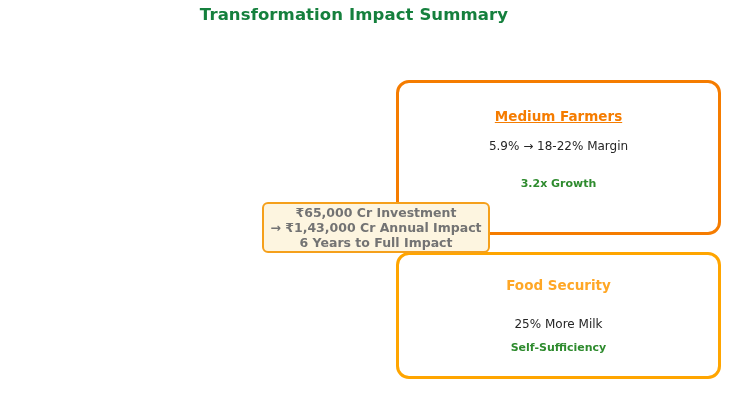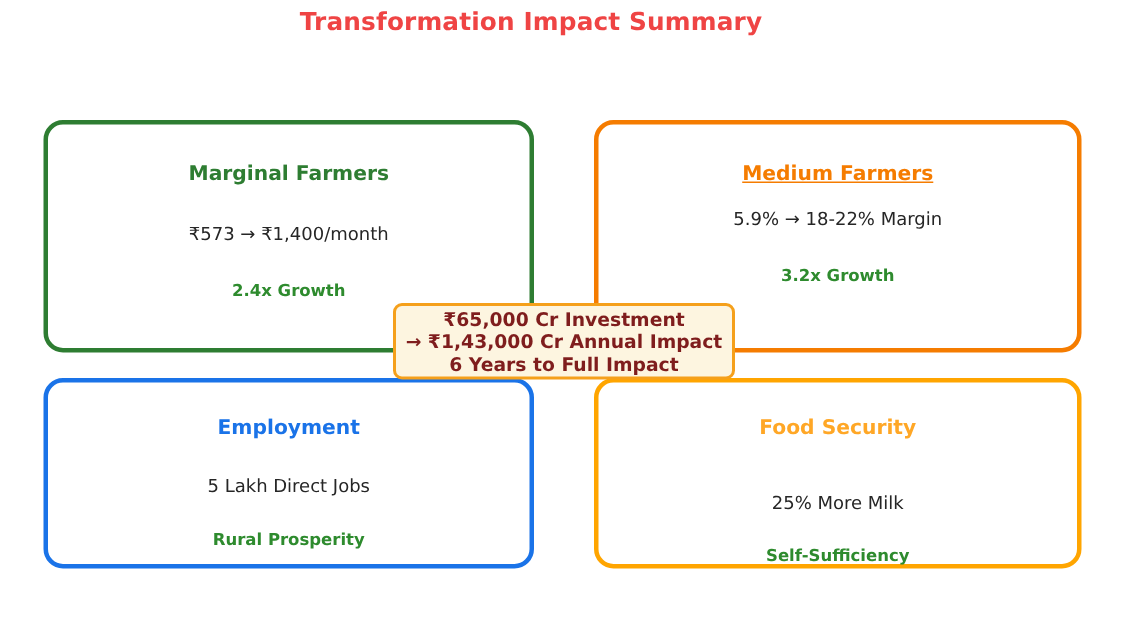--- a/index.html
+++ b/index.html
@@ -21,21 +21,21 @@
     background: #ffffff;
   }
   .page-title {
     position: absolute;
     left: 0;
     top: 5px;
     width: 708px;
     text-align: center;
     font-size: 16.5px;
     font-weight: bold;
-    color: #ef4444;
+    color: #15803d;
     letter-spacing: 0.1px;
   }
 
   .card {
     position: absolute;
     box-sizing: border-box;
     background: #ffffff;
     border-style: solid;
     border-width: 3px;
     border-radius: 13px;
@@ -98,52 +98,42 @@
     border-radius: 6px;
     display: flex;
     flex-direction: column;
     align-items: center;
     justify-content: center;
     z-index: 10;
   }
   .callout-line {
     font-size: 12.5px;
     font-weight: bold;
-    color: #7f1d1d;
+    color: #737373;
     line-height: 15px;
     text-align: left;
     white-space: nowrap;
   }
 </style>
 </head>
 <body>
 
 <div class="canvas">
 
   <div class="page-title">Transformation Impact Summary</div>
 
-  <div class="card" id="card-marginal" style="border-color:#2e7d32;">
-    <div class="card-title" style="color:#2e7d32;">Marginal Farmers</div>
-    <div class="card-value">₹573 → ₹1,400/month</div>
-    <div class="card-tag">2.4x Growth</div>
-  </div>
 
   <div class="card" id="card-medium" style="border-color:#f57c00;">
     <div class="card-title" style="color:#f57c00;text-decoration:underline;">Medium Farmers</div>
     <div class="card-value">5.9% → 18-22% Margin</div>
     <div class="card-tag">3.2x Growth</div>
   </div>
 
-  <div class="card" id="card-employment" style="border-color:#1a73e8;">
-    <div class="card-title" style="color:#1a73e8;">Employment</div>
-    <div class="card-value">5 Lakh Direct Jobs</div>
-    <div class="card-tag">Rural Prosperity</div>
-  </div>
 
-  <div class="card" id="card-food" style="border-color:#ffa500;justify-content:space-between;">
+  <div class="card" id="card-food" style="border-color:#ffa500;">
     <div class="card-title" style="color:#ffa726;">Food Security</div>
     <div class="card-value">25% More Milk</div>
     <div class="card-tag">Self-Sufficiency</div>
   </div>
 
   <div class="callout">
     <div class="callout-line">₹65,000 Cr Investment</div>
     <div class="callout-line">→ ₹1,43,000 Cr Annual Impact</div>
     <div class="callout-line">6 Years to Full Impact</div>
   </div>

